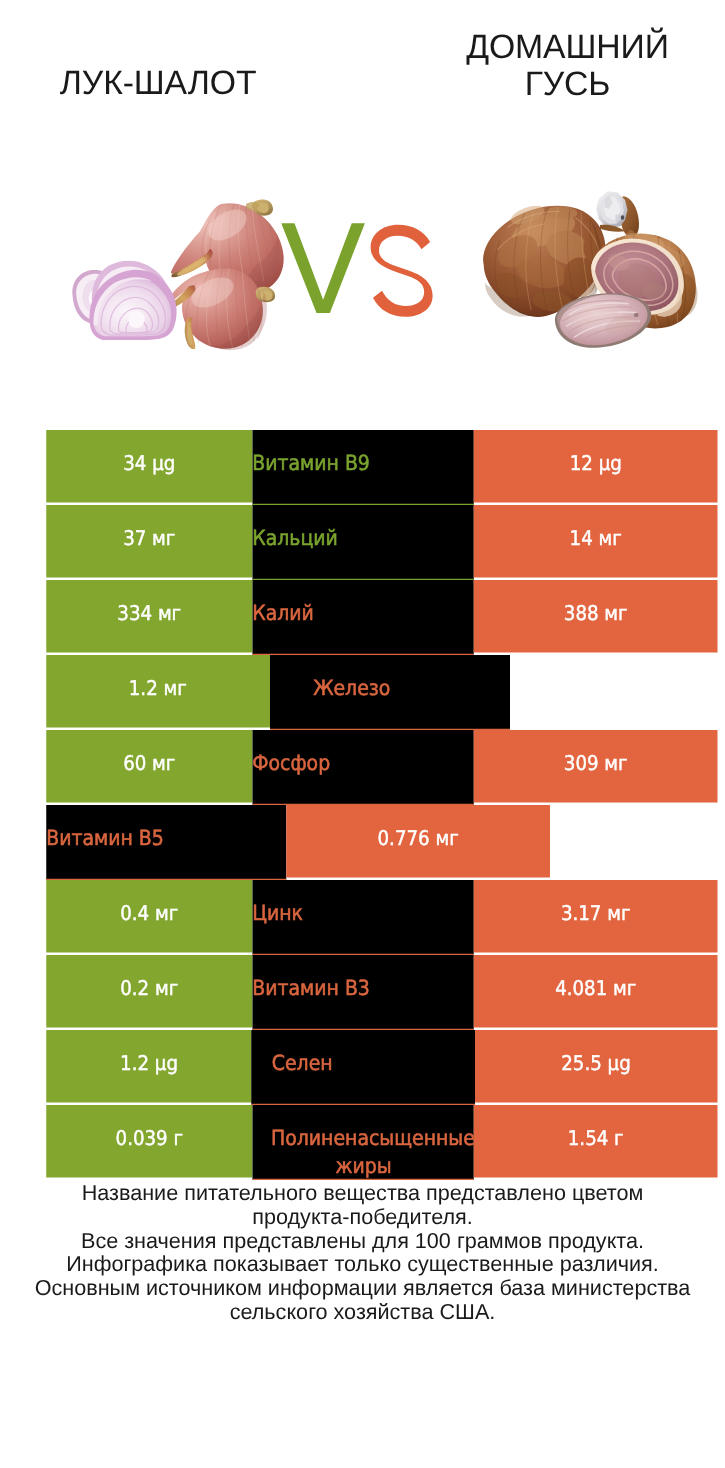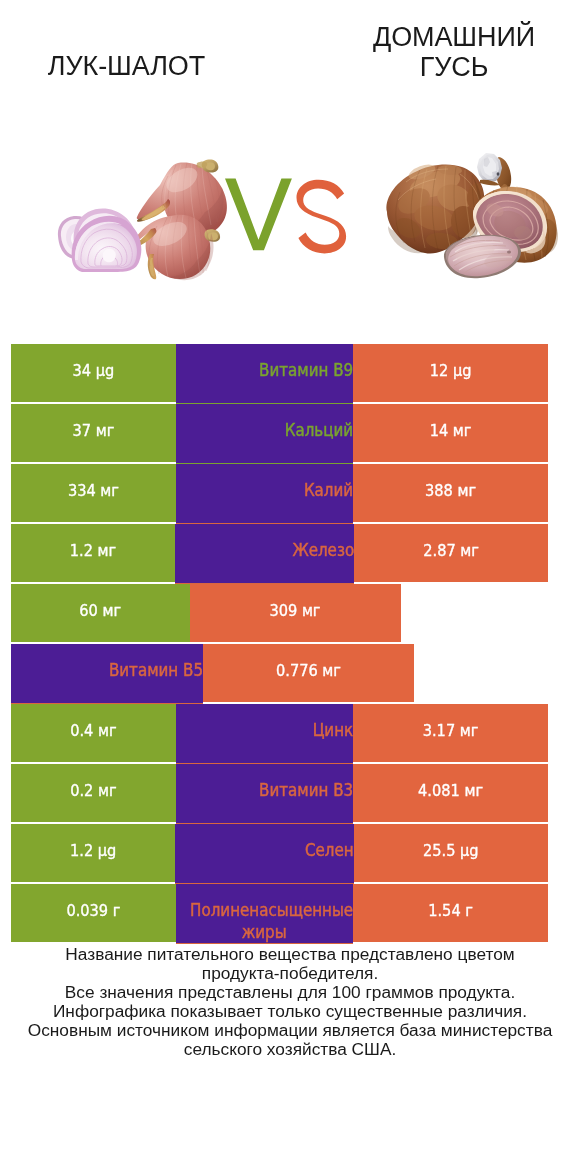--- a/index.html
+++ b/index.html
@@ -7,25 +7,25 @@
   .page{position:relative;width:580px;height:1174px;}
   .title{position:absolute;font-size:27px;color:#1a1a1a;letter-spacing:-0.1px;line-height:29.5px;text-align:center;}
   #title-left{left:0;top:51.7px;width:253px;}
   #title-right{left:325px;top:23px;width:258px;}
   #img-left{position:absolute;left:50px;top:150px;width:190px;height:140px;}
   #img-right{position:absolute;left:380px;top:148px;width:180px;height:138px;}
   .vs{position:absolute;left:225px;top:177px;width:125px;height:80px;}
   .vs .v{fill:#7ba22c;}
   .vs .s{fill:#e0613c;}
   
-  .table{position:absolute;left:11px;top:344px;width:537px;}
+  .table{position:absolute;left:37px;top:344px;width:537px;}
   .row{position:relative;height:58px;margin-bottom:2px;display:flex;}
   .row:last-child{margin-bottom:0;}
   .cell-l{width:178.5px;background:#82a62e;color:#fff;font-family:"DejaVu Sans",sans-serif;font-stretch:condensed;font-size:16.2px;font-weight:normal;-webkit-text-stroke:0.35px #fff;display:flex;align-items:flex-start;justify-content:center;line-height:18px;padding-top:18px;box-sizing:border-box;}
-  .cell-m{width:192px;height:60px;margin-top:0px;background:#4c1d95;display:flex;align-items:flex-start;justify-content:flex-end;padding-top:15px;font-family:"DejaVu Sans",sans-serif;font-stretch:condensed;font-size:16.8px;font-weight:normal;text-align:center;overflow:hidden;line-height:22px;box-sizing:border-box;}
+  .cell-m{width:192px;height:60px;margin-top:0px;background:#000000;display:flex;align-items:flex-start;justify-content:flex-start;padding-top:15px;font-family:"DejaVu Sans",sans-serif;font-stretch:condensed;font-size:16.8px;font-weight:normal;text-align:center;overflow:hidden;line-height:22px;box-sizing:border-box;}
   .cell-r{width:211px;background:#e2653f;color:#fff;font-family:"DejaVu Sans",sans-serif;font-stretch:condensed;font-size:16.2px;font-weight:normal;-webkit-text-stroke:0.35px #fff;display:flex;align-items:flex-start;justify-content:center;line-height:18px;padding-top:18px;box-sizing:border-box;}
   .wide-label{display:block;width:180px;text-indent:15px;}
   .footer{position:absolute;left:0;top:945px;width:580px;text-align:center;font-size:17.3px;line-height:18.9px;color:#1a1a1a;font-family:"Liberation Sans",sans-serif;}
 </style>
 </head>
 <body>
 
 <div class="page">
   <div class="title" id="title-left">ЛУК-ШАЛОТ</div>
   <div class="title" id="title-right">
@@ -314,24 +314,26 @@
         <div class="cell-m" style="color: rgb(217, 102, 63); -webkit-text-stroke: 0.45px rgb(217, 102, 63); border-bottom: 1px solid rgb(217, 102, 63);">
           <span>Калий</span>
         </div>
         <div class="cell-r">388 мг</div>
       </div>
       <div class="row">
         <div class="cell-l">1.2 мг</div>
         <div class="cell-m" style="color: rgb(217, 102, 63); -webkit-text-stroke: 0.45px rgb(217, 102, 63); border-bottom: 1px solid rgb(217, 102, 63); padding-left: 35px;">
           <span>Железо</span>
         </div>
-        <div class="cell-r">2.87 мг</div>
       </div>
       <div class="row">
         <div class="cell-l">60 мг</div>
+        <div class="cell-m" style="color: rgb(217, 102, 63); -webkit-text-stroke: 0.45px rgb(217, 102, 63); border-bottom: 1px solid rgb(217, 102, 63);">
+          <span>Фосфор</span>
+        </div>
         <div class="cell-r">309 мг</div>
       </div>
       <div class="row">
         <div class="cell-m" style="color: rgb(217, 102, 63); -webkit-text-stroke: 0.45px rgb(217, 102, 63); border-bottom: 1px solid rgb(217, 102, 63);">
           <span>Витамин B5</span>
         </div>
         <div class="cell-r">0.776 мг</div>
       </div>
       <div class="row">
         <div class="cell-l">0.4 мг</div>

